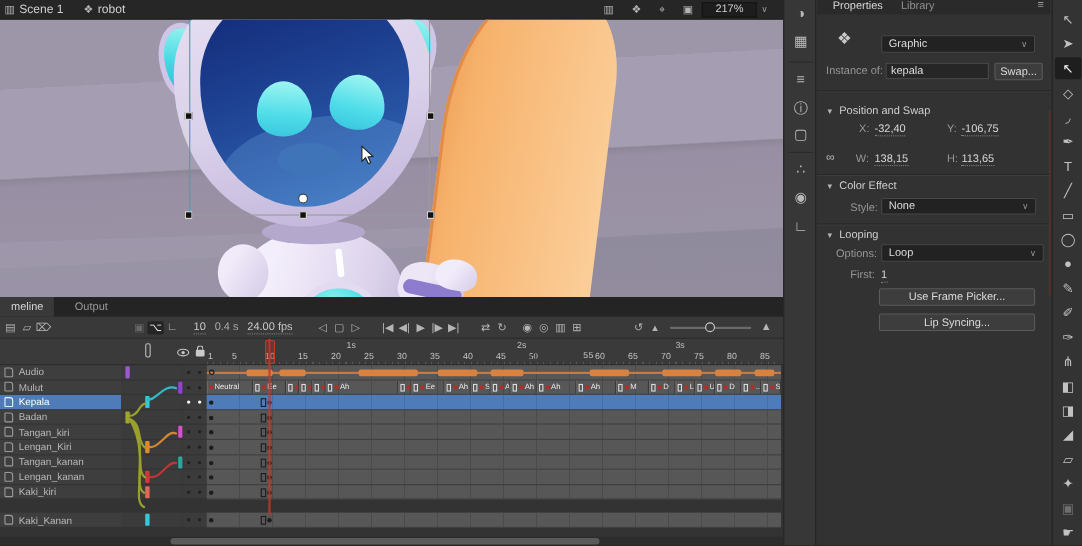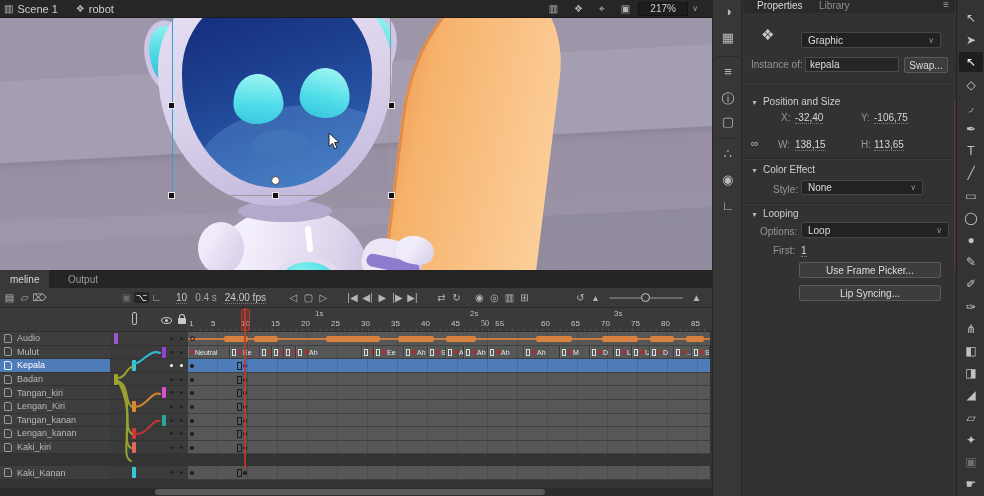--- a/index.html
+++ b/index.html
@@ -243,37 +243,37 @@
     <span id="sym-icon">❖</span>
     <div class="pselect" style="left:58px;top:32px;width:140px">
       <span class="sv">Graphic</span>
         <span class="chev">∨</span>
     </div>
     <span class="plabel" style="left:8px;top:59px">Instance of:</span>
     <input id="inst-field" value="kepala" style="">
     <div class="pbtn" style="left:161px;top:57px;width:44px">Swap...</div>
     <div class="sect-line" style="top:82px"></div>
     <div class="sect-title" style="left:8px;top:96px">
-      <span class="tri">▼</span><span>Position and Size</span>
+      <span class="tri">▼</span><span>Position and Swap</span>
     </div>
     <span class="plabel" style="left:38px;top:112px">X:</span>
     <span class="pvalue" style="left:52px;top:112px">-32,40</span>
     <span class="plabel" style="left:118px;top:112px">Y:</span>
     <span class="pvalue" style="left:131px;top:112px">-106,75</span>
     <span id="link-icon">∞</span>
     <span class="plabel" style="left:35px;top:139px">W:</span>
     <span class="pvalue" style="left:52px;top:139px">138,15</span>
     <span class="plabel" style="left:118px;top:139px">H:</span>
     <span class="pvalue" style="left:131px;top:139px">113,65</span>
     <div class="sect-line" style="top:158px"></div>
     <div class="sect-title" style="left:8px;top:164px">
       <span class="tri">▼</span><span>Color Effect</span>
     </div>
     <span class="plabel" style="left:30px;top:184px">Style:</span>
-    <div class="pselect" style="left:58px;top:180px;width:122px;height:15px">
+    <div class="pselect" style="left:58px;top:180px;width:141px;height:15px">
       <span class="sv">None</span>
         <span class="chev">∨</span>
     </div>
     <div class="sect-line" style="top:203px"></div>
     <div class="sect-title" style="left:8px;top:208px">
       <span class="tri">▼</span><span>Looping</span>
     </div>
     <span class="plabel" style="left:17px;top:226px">Options:</span>
     <div class="pselect" style="left:58px;top:222px;width:148px">
       <span class="sv">Loop</span>
@@ -366,21 +366,21 @@
           <span class="fnum" style="left: 23px;">5</span>
           <span class="fnum" style="left: 53px;">10</span>
           <span class="fnum" style="left: 83px;">15</span>
           <span class="fnum" style="left: 113px;">20</span>
           <span class="fnum" style="left: 143px;">25</span>
           <span class="fnum" style="left: 173px;">30</span>
           <span class="fnum" style="left: 203px;">35</span>
           <span class="fnum" style="left: 233px;">40</span>
           <span class="fnum" style="left: 263px;">45</span>
           <span class="fnum" style="left: 293px; font-family: Liberation Serif, serif;">50</span>
-          <span class="fnum" style="left: 307px; font-family: Liberation Mono, monospace;">55</span>
+          <span class="fnum" style="left: 342px; font-family: Liberation Mono, monospace;">55</span>
           <span class="fnum" style="left: 353px;">60</span>
           <span class="fnum" style="left: 383px;">65</span>
           <span class="fnum" style="left: 413px;">70</span>
           <span class="fnum" style="left: 443px;">75</span>
           <span class="fnum" style="left: 473px;">80</span>
           <span class="fnum" style="left: 503px;">85</span>
           <span class="snum" style="left: 127px;">1s</span>
           <span class="snum" style="left: 282px;">2s</span>
           <span class="snum" style="left: 426px;">3s</span>
           <div id="ph-marker" style="left: 53px;"></div>

